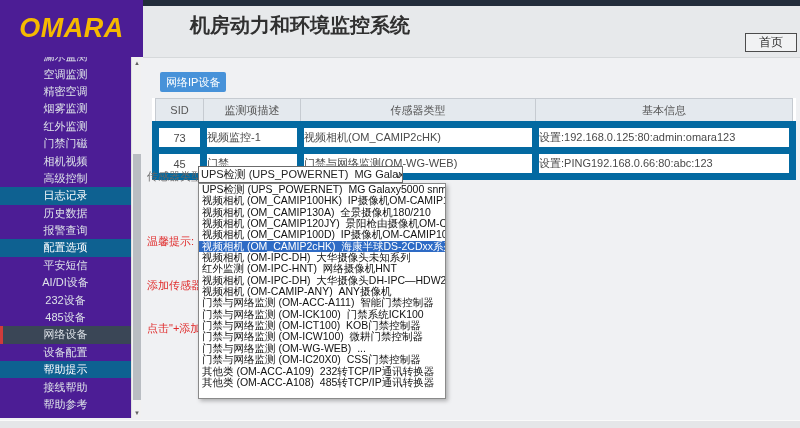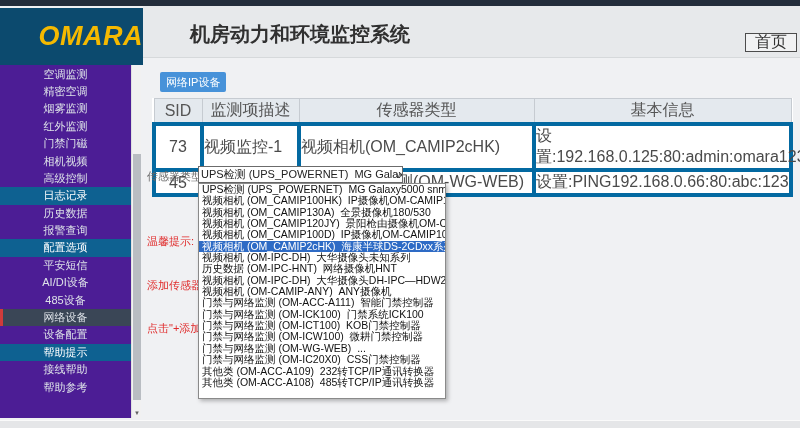--- a/index.html
+++ b/index.html
@@ -7,25 +7,25 @@
     width:800px;height:428px;position:relative;overflow:hidden;
     background:#f0f1f3;
     font-family:"Liberation Sans","DejaVu Sans",sans-serif;
     -webkit-font-smoothing:antialiased;
   }
   .abs{position:absolute;}
 
   
   .top-strip{left:0;top:0;width:800px;height:6px;background:#232d3b;}
   .title-band{left:143px;top:6px;width:657px;height:51px;background:#e7e9eb;border-bottom:1px solid #d6d9db;}
-  .logo-box{left:0;top:8px;width:143px;height:57px;background:#0c4a6e;display:flex;align-items:center;justify-content:flex-end;z-index:3;}
+  .logo-box{left:0;top:0;width:143px;height:57px;background:#4c1d95;display:flex;align-items:center;justify-content:center;z-index:3;}
   .logo-text{color:#f5b900;font-size:27px;font-weight:bold;font-style:italic;letter-spacing:0.5px;}
-  .app-title{left:190px;top:21px;font-size:20px;font-weight:bold;color:#303030;z-index:2;}
+  .app-title{left:190px;top:12px;font-size:20px;font-weight:bold;color:#303030;z-index:2;}
   .home-btn{left:745px;top:33px;width:52px;height:19px;background:#f1f2f3;border:1px solid #4c4c4c;
-    font-size:16px;color:#333;display:flex;align-items:center;justify-content:center;box-sizing:border-box;z-index:2;}
+    font-size:12px;color:#333;display:flex;align-items:center;justify-content:center;box-sizing:border-box;z-index:2;}
 
   
   .sidebar{left:0;top:57px;width:131px;height:361px;background:#4c1d95;overflow:hidden;z-index:1;}
   .sidebar-inner{margin-top:-9px;}
   .side-item{height:17.4px;display:flex;align-items:center;justify-content:center;
     font-size:11px;color:#dde2e8;position:relative;cursor:pointer;box-sizing:border-box;}
   .side-item.section{background:#0e6191;color:#ffffff;}
   .side-item.active{background:#3a4656;}
   .side-item.active::before{content:"";position:absolute;left:0;top:0;width:3px;height:100%;background:#cf3b3b;}
 
@@ -35,23 +35,23 @@
   .sb-up{top:0;}
   .sb-down{bottom:0;}
   .sb-thumb{position:absolute;left:1px;top:97px;width:8px;height:246px;background:#b9bdc2;}
 
   
   .net-ip-btn{left:160px;top:72px;min-width:54px;height:20px;background:#4792d9;color:#fff;
     font-size:11px;border:none;border-radius:2px;display:flex;align-items:center;justify-content:center;
     padding:0 6px;cursor:pointer;}
 
   table.device-table{left:152px;top:98px;width:637px;position:absolute;border-collapse:collapse;
-    background:#fff;font-size:16px;color:#555;table-layout:fixed;}
+    background:#fff;font-size:11px;color:#555;table-layout:fixed;}
   .device-table th{background:#e4e9ee;height:20px;font-weight:normal;border:1px solid #c6cbd1;color:#555;}
-  .device-table td{height:19px;border:4px solid #0369a1;color:#4a4a4a;background:#fff;padding:0;}
+  .device-table td{height:19px;border:7px solid #0369a1;color:#4a4a4a;background:#fff;padding:0;}
   .device-table td.c, .device-table th.c{text-align:center;}
   .device-table td.l{text-align:left;}
 
   .sensor-label{left:147px;top:169px;font-size:11px;color:#666;z-index:2;}
   .sensor-select{left:198px;top:166px;width:205px;height:17px;border:1px solid #6b6b6b;background:#fff;
     font-size:11px;color:#222;display:flex;align-items:center;padding:0 12px 0 2px;box-sizing:border-box;
     white-space:pre;overflow:hidden;z-index:2;cursor:pointer;}
   .sel-arrow{position:absolute;right:1px;top:4px;font-size:8px;color:#333;}
 
   .tip{left:147px;top:205px;font-size:11px;color:#e02b2b;line-height:14.5px;z-index:1;white-space:pre;}
@@ -84,20 +84,21 @@
     <div class="side-item">红外监测</div>
     <div class="side-item">门禁门磁</div>
     <div class="side-item">相机视频</div>
     <div class="side-item">高级控制</div>
     <div class="side-item section">日志记录</div>
     <div class="side-item">历史数据</div>
     <div class="side-item">报警查询</div>
     <div class="side-item section">配置选项</div>
     <div class="side-item">平安短信</div>
     <div class="side-item">AI/DI设备</div>
+    <div class="side-item">232设备</div>
     <div class="side-item">485设备</div>
     <div class="side-item active">网络设备</div>
     <div class="side-item">设备配置</div>
     <div class="side-item section">帮助提示</div>
     <div class="side-item">接线帮助</div>
     <div class="side-item">帮助参考</div>
   </div>
 </div>
 
 <div class="abs side-scrollbar">
@@ -147,26 +148,26 @@
 
 <div class="abs tip">
   <div>温馨提示:</div>
   <div>添加传感器的</div>
   <div>点击"+添加监</div>
 </div>
 
 <div class="abs dropdown">
   <div class="dd-option">UPS检测 (UPS_POWERNET)  MG Galaxy5000 snmp</div>
   <div class="dd-option">视频相机 (OM_CAMIP100HK)  IP摄像机OM-CAMIP100HK</div>
-  <div class="dd-option">视频相机 (OM_CAMIP130A)  全景摄像机180/530</div>
+  <div class="dd-option">视频相机 (OM_CAMIP130A)  全景摄像机180/210</div>
   <div class="dd-option">视频相机 (OM_CAMIP120JY)  景阳枪由摄像机OM-CAMIP120JY</div>
   <div class="dd-option">视频相机 (OM_CAMIP100D)  IP摄像机OM-CAMIP100D 大架构</div>
   <div class="dd-option selected">视频相机 (OM_CAMIP2cHK)  海康半球DS-2CDxx系列</div>
   <div class="dd-option">视频相机 (OM-IPC-DH)  大华摄像头未知系列</div>
-  <div class="dd-option">历史数据 (OM-IPC-HNT)  网络摄像机HNT</div>
+  <div class="dd-option">红外监测 (OM-IPC-HNT)  网络摄像机HNT</div>
   <div class="dd-option">视频相机 (OM-IPC-DH)  大华摄像头DH-IPC—HDW2221C</div>
   <div class="dd-option">视频相机 (OM-CAMIP-ANY)  ANY摄像机</div>
   <div class="dd-option">门禁与网络监测 (OM-ACC-A111)  智能门禁控制器</div>
   <div class="dd-option">门禁与网络监测 (OM-ICK100)  门禁系统ICK100</div>
   <div class="dd-option">门禁与网络监测 (OM-ICT100)  KOB门禁控制器</div>
   <div class="dd-option">门禁与网络监测 (OM-ICW100)  微耕门禁控制器</div>
   <div class="dd-option">门禁与网络监测 (OM-WG-WEB)  ...</div>
   <div class="dd-option">门禁与网络监测 (OM-IC20X0)  CSS门禁控制器</div>
   <div class="dd-option">其他类 (OM-ACC-A109)  232转TCP/IP通讯转换器</div>
   <div class="dd-option">其他类 (OM-ACC-A108)  485转TCP/IP通讯转换器</div>

